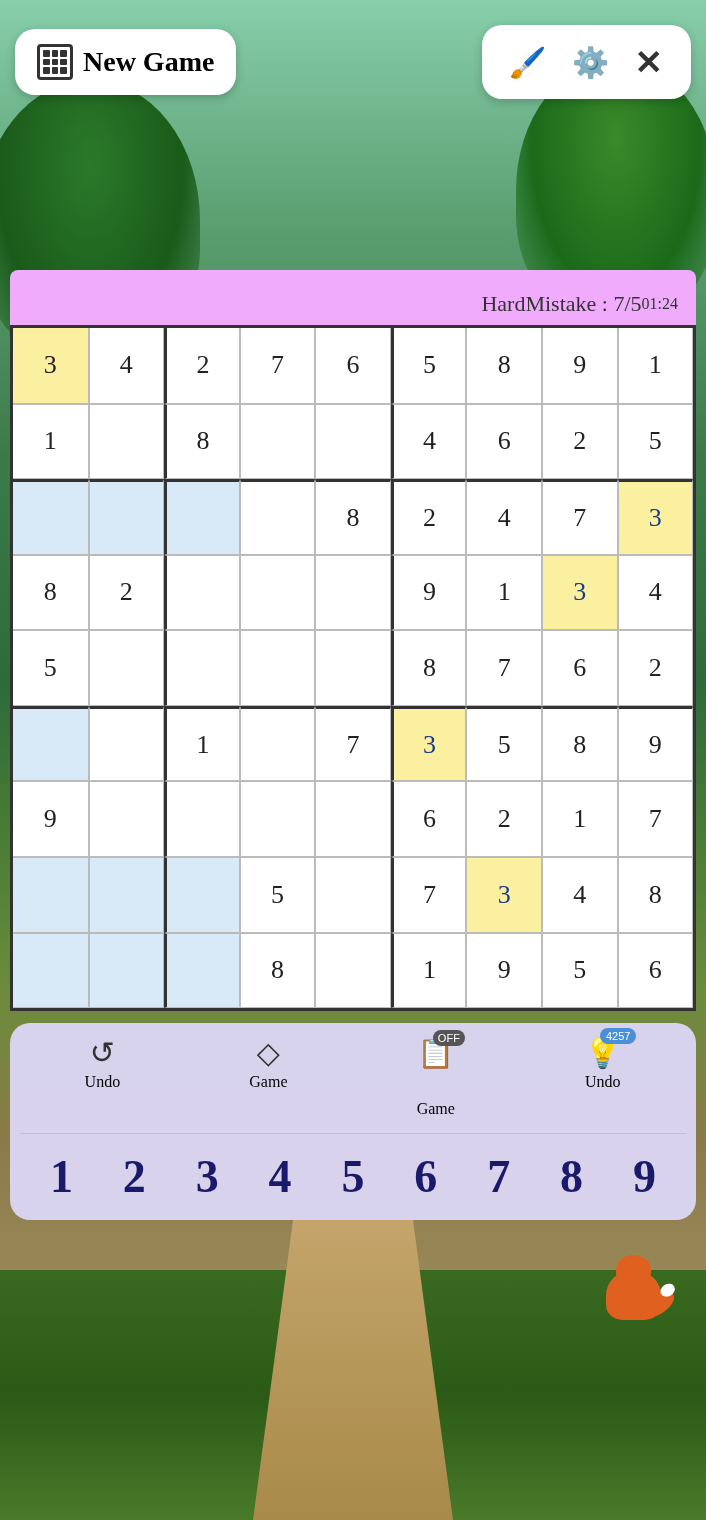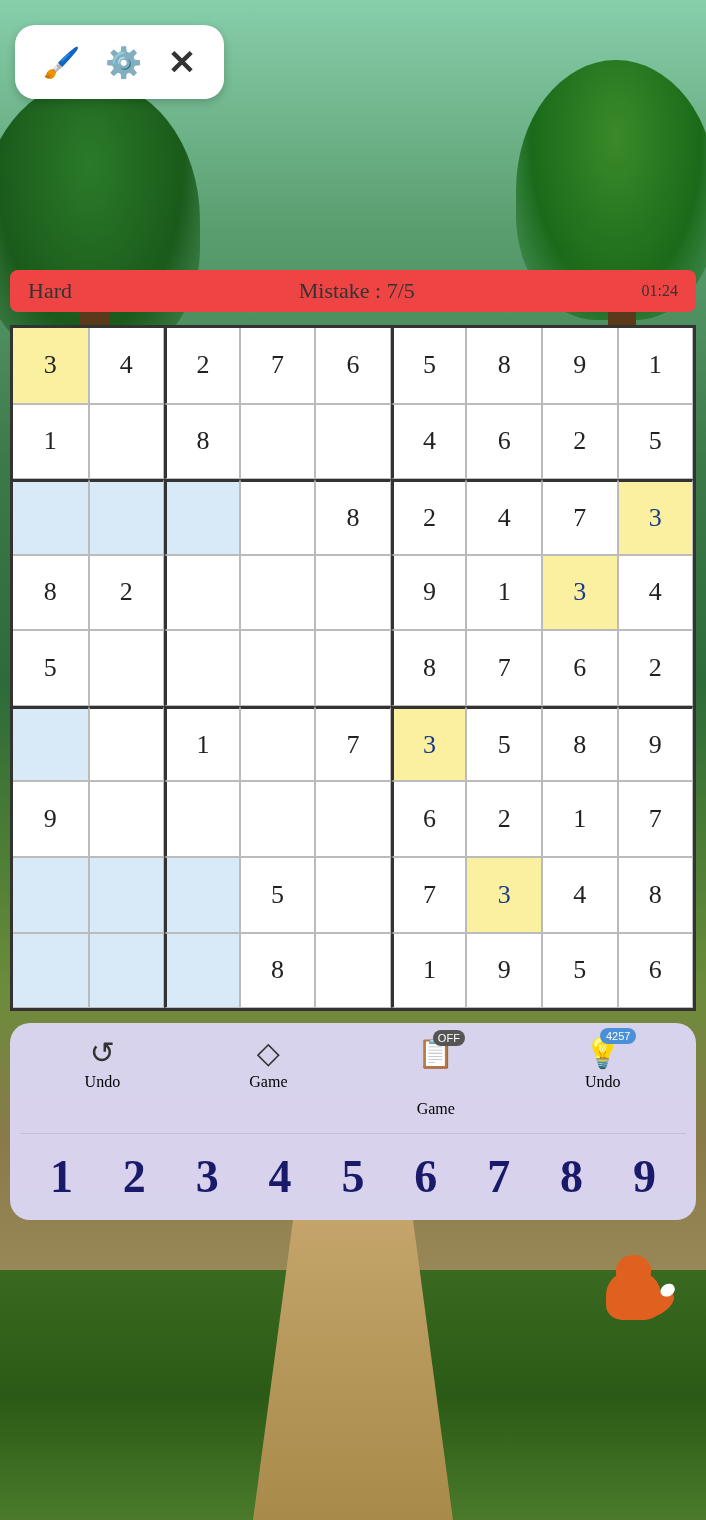--- a/index.html
+++ b/index.html
@@ -187,25 +187,25 @@
 
     .ctrl-btn.close-btn {
       font-size: 34px;
       font-weight: bold;
     }
 
     
     .status-bar {
       position: absolute;
       top: 270px; left: 10px; right: 10px;
-      background: #ef4444;
+      background: #f0abfc;
       border-radius: 8px;
-      padding: 8px 18px;
-      display: flex;
-      justify-content: space-between;
+      padding: 21px 18px;
+      display: flex;
+      justify-content: flex-end;
       align-items: center;
       z-index: 10;
       font-size: 22px;
     }
 
     .status-difficulty {
       font-size: 22px;
       color: #333;
     }
 
@@ -377,20 +377,34 @@
 <div class="ground"></div>
 <div class="path"></div>
 
 <div class="fox">
   <div class="fox-body"></div>
   <div class="fox-head"></div>
   <div class="fox-tail"></div>
 </div>
 
 <div class="header">
+  <button class="new-game-btn">
+    <div class="grid-icon">
+      <span></span>
+        <span></span>
+        <span></span>
+      <span></span>
+        <span></span>
+        <span></span>
+      <span></span>
+        <span></span>
+        <span></span>
+    </div>
+    <span>New Game</span>
+  </button>
 
   <div class="right-controls">
     <button class="ctrl-btn">
       <span>🖌️</span>
     </button>
     <button class="ctrl-btn">
       <span>⚙️</span>
     </button>
     <button class="ctrl-btn close-btn">
       <span>✕</span>

